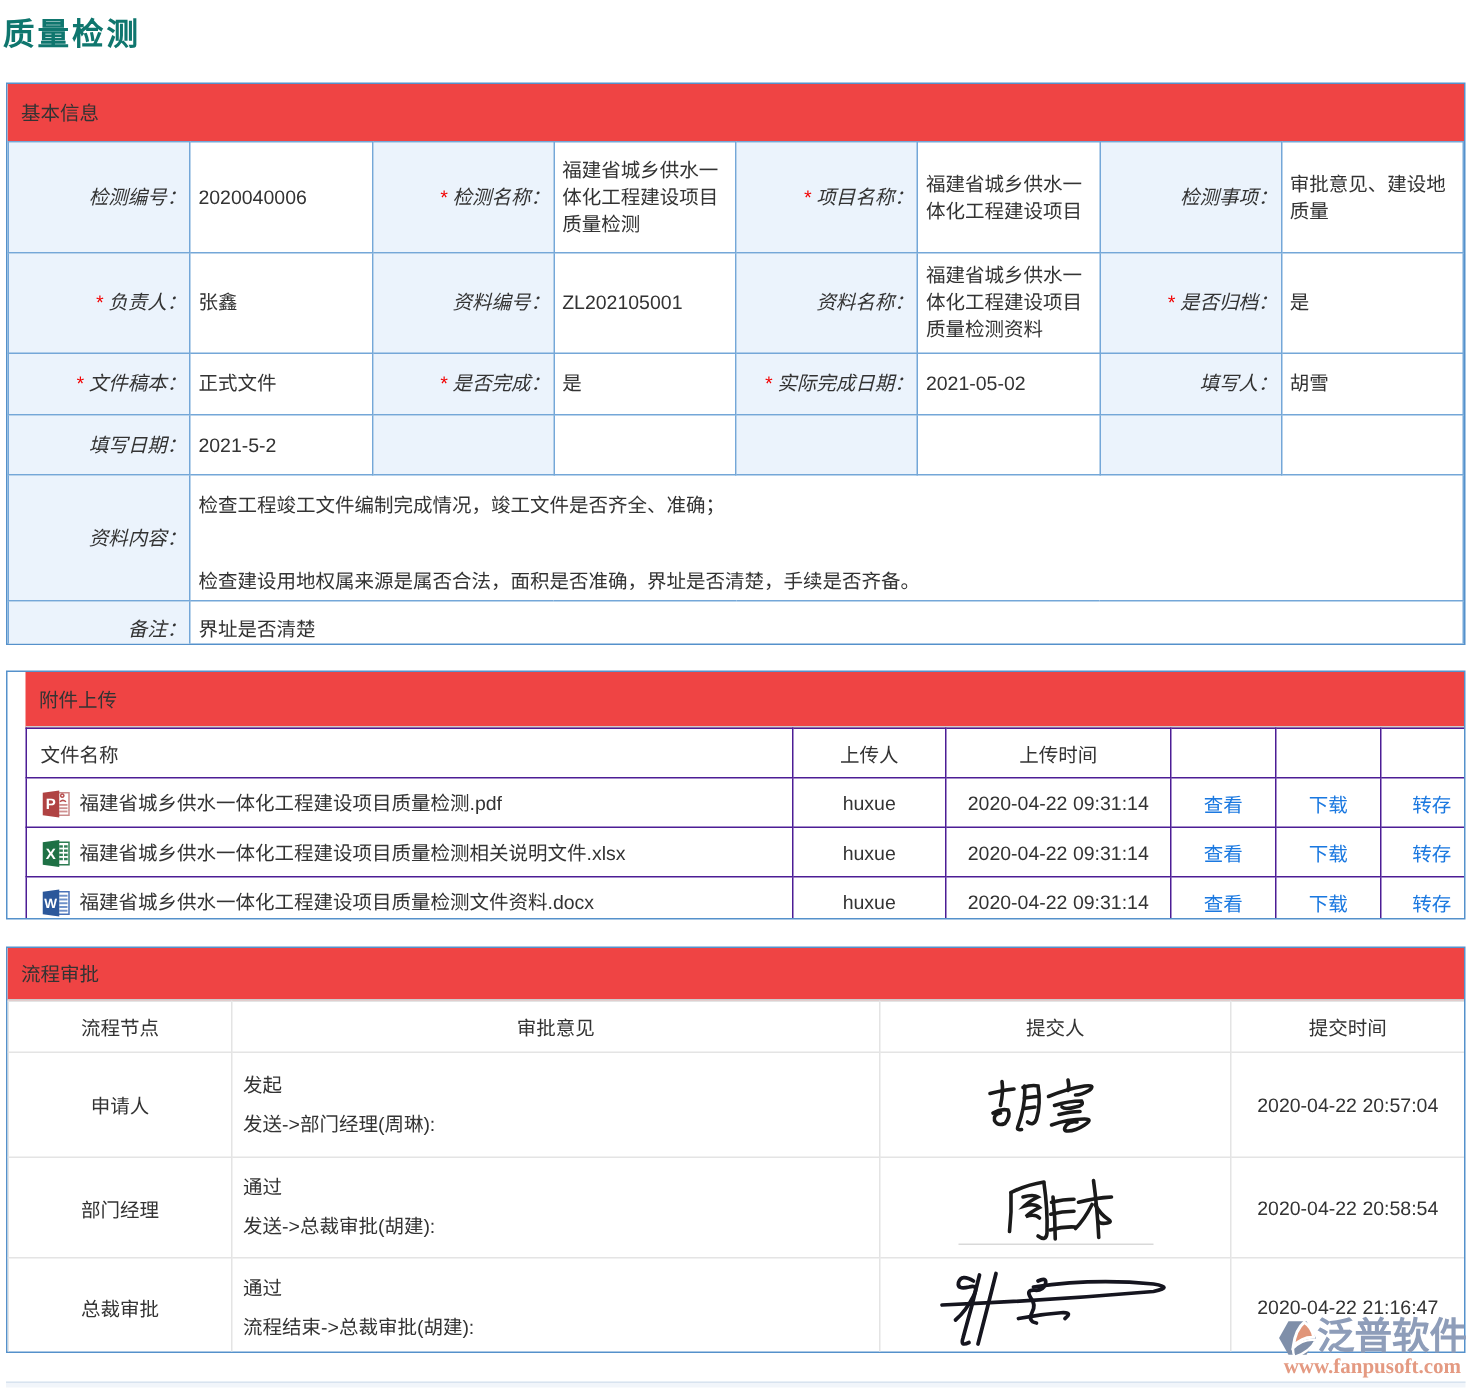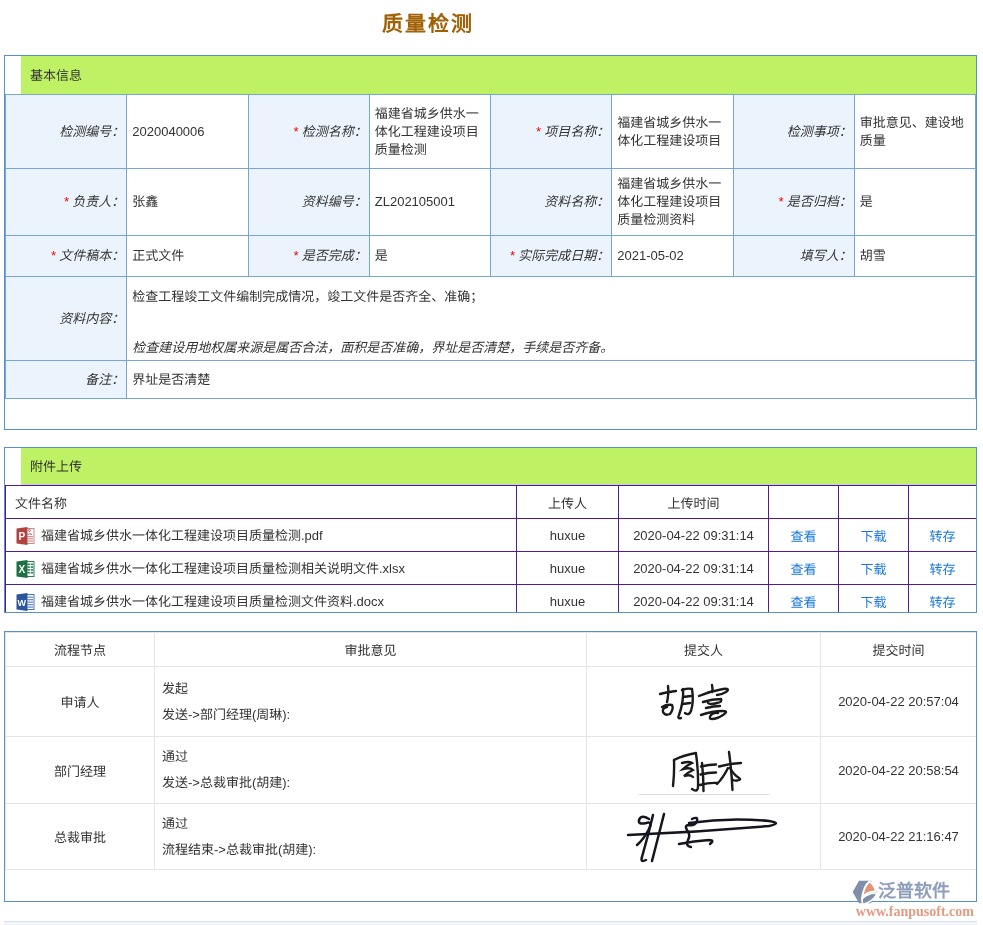--- a/index.html
+++ b/index.html
@@ -1,56 +1,56 @@
 <!DOCTYPE html>
 <html lang="zh-CN"><head>
 <meta charset="utf-8">
 <title>质量检测</title>
 <style>
 html,body{margin:0;padding:0;}
 body{width:983px;height:925px;background:#fff;font-family:"Liberation Sans",sans-serif;font-size:13px;color:#333;position:relative;overflow:hidden;}
-.title{position:absolute;top:12px;left:0;width:854px;text-align:center;font-size:21px;line-height:24px;font-weight:bold;color:#a16207;letter-spacing:2px;text-indent:2px;}
+.title{position:absolute;top:12px;left:0;width:854px;font-size:21px;line-height:24px;font-weight:bold;color:#0f766e;letter-spacing:2px;text-indent:2px;}
 .sec{position:absolute;left:4px;width:973px;border:1px solid #5591cb;box-sizing:border-box;background:#fff;overflow:hidden;}
-.sechead{background:#bef264;padding-left:9px;padding-bottom:2px;display:flex;align-items:center;margin-left:16px;}
+.sechead{background:#ef4444;padding-left:9px;padding-bottom:2px;display:flex;align-items:center;}
 
 #sec1{top:55px;height:375px;}
 #sec1 .sechead{height:36px;}
 table{border-collapse:collapse;table-layout:fixed;width:971px;}
 .t1 td{border:1px solid #74a7d8;line-height:18px;vertical-align:middle;padding:2px 5px;box-sizing:border-box;overflow:hidden;}
 .t1 td.lb{background:#ebf3fc;text-align:right;padding:2px 2px 2px 3px;font-style:italic;}
 .t1 tr.rA td{height:74px;}
 .t1 tr.rB td{height:67px;}
 .t1 tr.rC td{height:41px;}
 .t1 tr.rD td{height:40px;}
 .t1 tr.rE td{height:73px;}
 .t1 tr.rF td{height:38px;}
 .st{color:#f20000;}
 
-#sec2{top:447px;height:166px;}
+#sec2{top:447px;height:166px;padding-left:12px;}
 #sec2 .sechead{height:34px;border-bottom:1px solid #cccccc;}
 .t2 td{border:1px solid #4c1d95;height:33px;vertical-align:middle;padding:0;box-sizing:border-box;}
 .t2 tr.hd td{height:33px;}
 .t2 .fn{padding-left:9px;text-align:left;}
 .t2 .ct{text-align:center;}
 .t2 a{color:#1a78e0;}
 .fico{display:inline-block;vertical-align:-6px;margin-right:6px;}
 
 #sec3{top:631px;height:271px;}
 #sec3 .sechead{height:32px;border-bottom:1px solid #cccccc;}
 .t3 td{border:1px solid #e4e4e4;vertical-align:middle;padding:0;box-sizing:border-box;text-align:center;}
 .t3 tr.hd td{height:34px;}
 .t3 td.op{text-align:left;padding-left:7px;line-height:26px;}
 .t3 tr.r1 td{height:70px;}
 .t3 tr.r2 td{height:67px;}
 .t3 tr.r3 td{height:66px;}
 
 .footbar{position:absolute;left:4px;width:973px;top:921px;height:4px;background:#f1f5fa;border-top:1px solid #d8e3ef;box-sizing:border-box;}
 
 .logo{position:absolute;left:850px;top:876px;width:126px;height:46px;}
-.logotxt{position:absolute;left:28px;top:2px;font-size:18px;font-weight:bold;color:#8e9db9;white-space:nowrap;line-height:27px;font-family:"Liberation Sans",sans-serif;}
+.logotxt{position:absolute;left:28px;top:2px;font-size:25px;font-weight:bold;color:#8e9db9;white-space:nowrap;line-height:27px;font-family:"Liberation Sans",sans-serif;}
 .logourl{position:absolute;left:0px;top:28px;width:124px;text-align:right;font-size:14px;font-weight:bold;color:#e49a82;font-family:"Liberation Serif",serif;}
 .sig{display:block;margin:0 auto;}
 </style>
 </head>
 <body>
 <div class="title">质量检测</div>
 
 <div class="sec" id="sec1">
   <div class="sechead">基本信息</div>
   <table class="t1">
@@ -78,25 +78,35 @@
     <tr class="rC">
       <td class="lb"><span class="st">*</span> 文件稿本：</td>
           <td>正式文件</td>
       <td class="lb"><span class="st">*</span> 是否完成：</td>
           <td>是</td>
       <td class="lb"><span class="st">*</span> 实际完成日期：</td>
           <td>2021-05-02</td>
       <td class="lb">填写人：</td>
           <td>胡雪</td>
     </tr>
+    <tr class="rD">
+      <td class="lb">填写日期：</td>
+          <td>2021-5-2</td>
+      <td class="lb"></td>
+          <td></td>
+      <td class="lb"></td>
+          <td></td>
+      <td class="lb"></td>
+          <td></td>
+    </tr>
     <tr class="rE">
       <td class="lb">资料内容：</td>
       <td colspan="7" style="padding:10px 5px 2px 5px;">
         <div style="line-height:20px;margin:0;">检查工程竣工文件编制完成情况，竣工文件是否齐全、准确；</div>
-        <div style="line-height:20px;margin:31px 0 0 0;font-style:italic;">检查建设用地权属来源是属否合法，面积是否准确，界址是否清楚，手续是否齐备。</div>
+        <div style="line-height:20px;margin:31px 0 0 0;">检查建设用地权属来源是属否合法，面积是否准确，界址是否清楚，手续是否齐备。</div>
       </td>
     </tr>
     <tr class="rF">
       <td class="lb">备注：</td>
       <td colspan="7">界址是否清楚</td>
     </tr>
   </tbody>
     </table>
 </div>
 
@@ -175,20 +185,21 @@
           <td class="ct">2020-04-22 09:31:14</td>
       <td class="ct"><a>查看</a></td>
           <td class="ct"><a>下载</a></td>
           <td class="ct"><a>转存</a></td>
     </tr>
   </tbody>
     </table>
 </div>
 
 <div class="sec" id="sec3">
+  <div class="sechead">流程审批</div>
   <table class="t3">
     <colgroup>
         <col style="width:149px">
         <col style="width:432px">
         <col style="width:234px">
         <col style="width:156px">
       </colgroup>
     <tbody>
         <tr class="hd">
       <td>流程节点</td>

